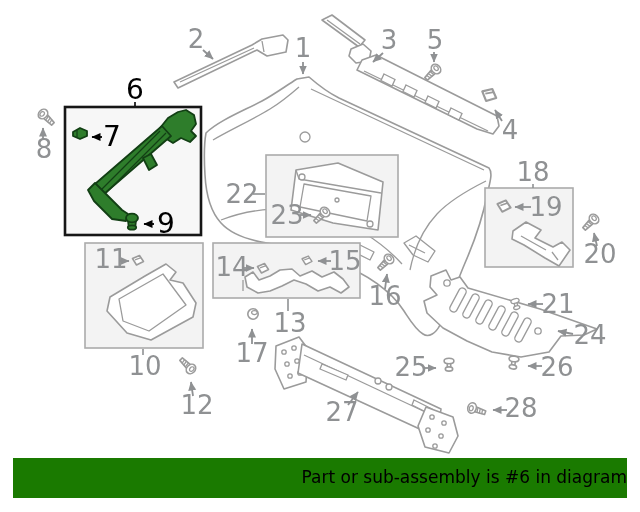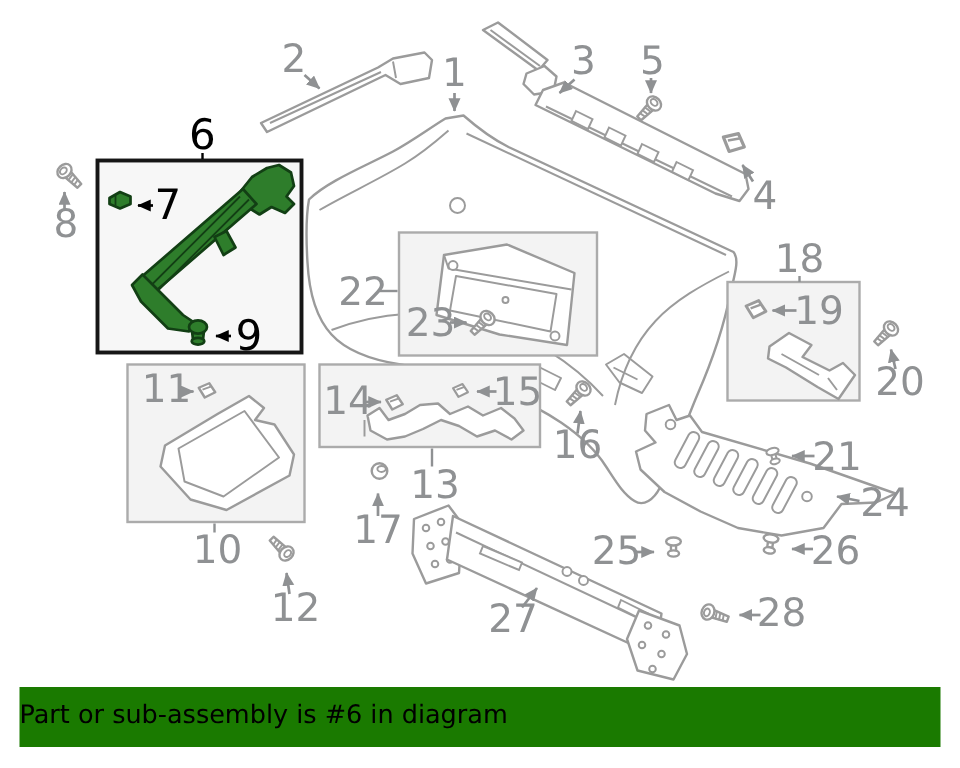--- a/index.html
+++ b/index.html
@@ -21,21 +21,21 @@
   .lbl{font-family:"DejaVu Sans",sans-serif;font-size:26px;fill:var(--label-gray);text-anchor:middle;}
   .lblb{font-family:"DejaVu Sans",sans-serif;font-size:28px;fill:#000000;text-anchor:middle;}
   .arrow{stroke:var(--label-gray);stroke-width:1.8;fill:none;}
   .arrowb{stroke:#000000;stroke-width:1.8;fill:none;}
   .conn{stroke:var(--label-gray);stroke-width:1.6;fill:none;}
   .connb{stroke:#000000;stroke-width:1.6;fill:none;}
   .boxg{fill:var(--box-bg);stroke:var(--box-border);stroke-width:1.6;}
   .hlbox{fill:var(--hl-box-bg);stroke:var(--hl-box-border);stroke-width:2.6;}
   #banner{position:absolute;left:13px;top:458px;width:614px;height:40px;
           background:var(--banner-bg);color:var(--banner-text);
-          display:flex;flex-direction:column;justify-content:center;align-items:flex-start;
+          display:flex;flex-direction:column;justify-content:center;align-items:flex-end;
           font-size:17px;line-height:19.5px;text-align:center;}
 </style>
 </head>
 <body>
 
 <svg id="stage" width="640" height="512" viewBox="0 0 640 512">
   <defs>
     <marker id="mg" markerUnits="userSpaceOnUse" markerWidth="10" markerHeight="9" refX="8.5" refY="4" orient="auto">
       <path d="M0,0 L9,4 L0,8 Z" fill="#8f9193"></path>
     </marker>

